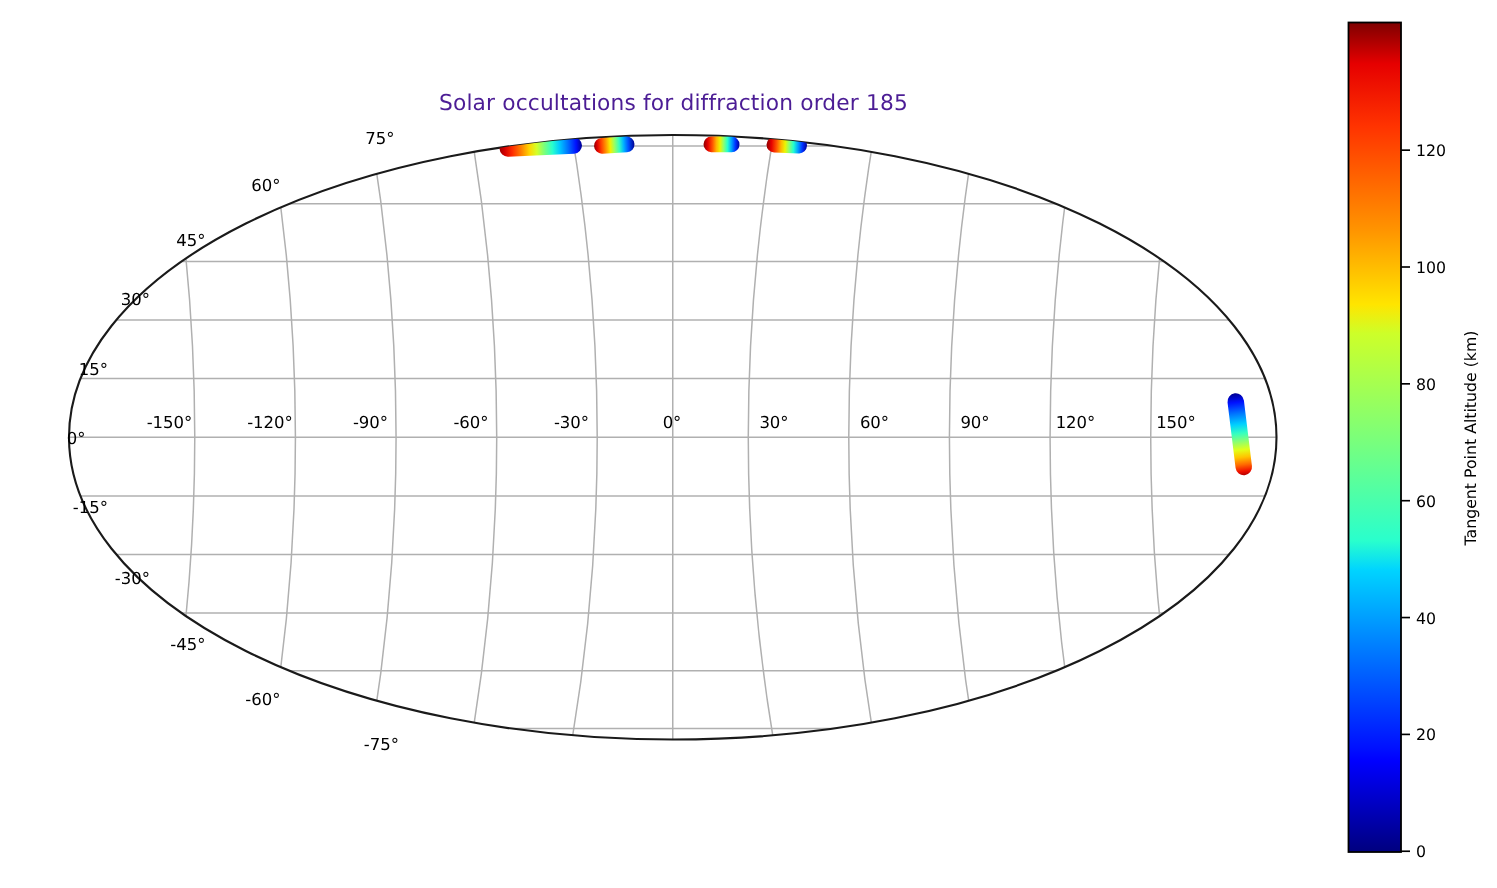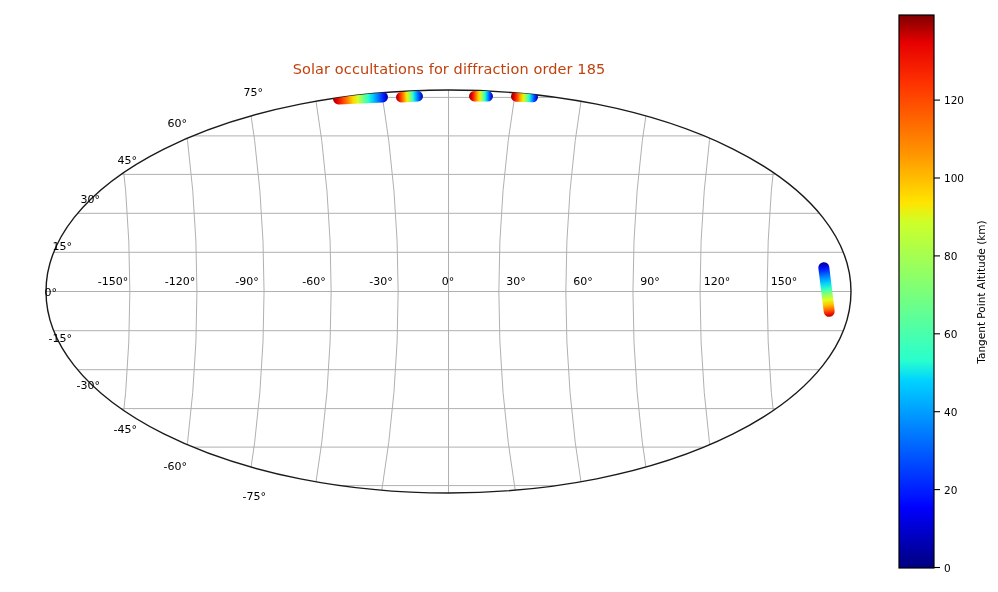--- a/index.html
+++ b/index.html
@@ -20,21 +20,21 @@
     width: 998px;
     height: 592px;
   }
   .title-text {
     position: absolute;
     left: 0;
     top: 61px;
     width: 898px;
     text-align: center;
     font-size: 14.5px;
-    color: #c2410c;
+    color: #4c1d95;
     letter-spacing: 0.1px;
   }
   .axes-svg {
     position: absolute;
     left: 0; top: 0;
   }
   .cbtitle {
     position: absolute;
     left: 975px;
     top: 292px;

